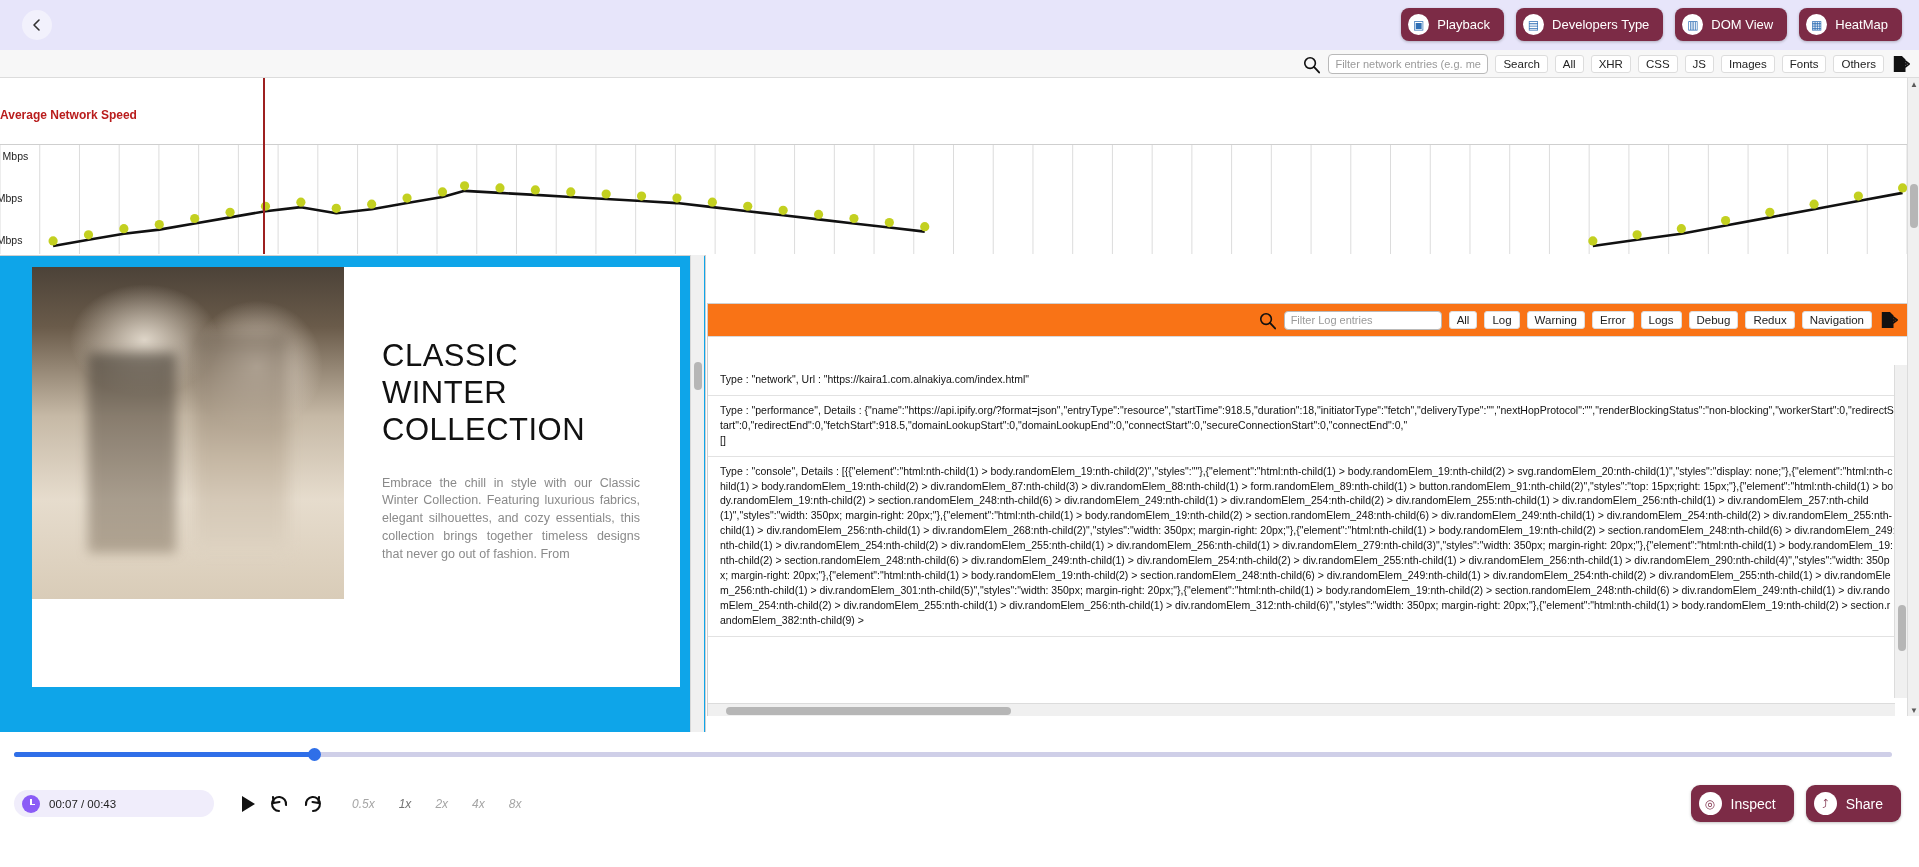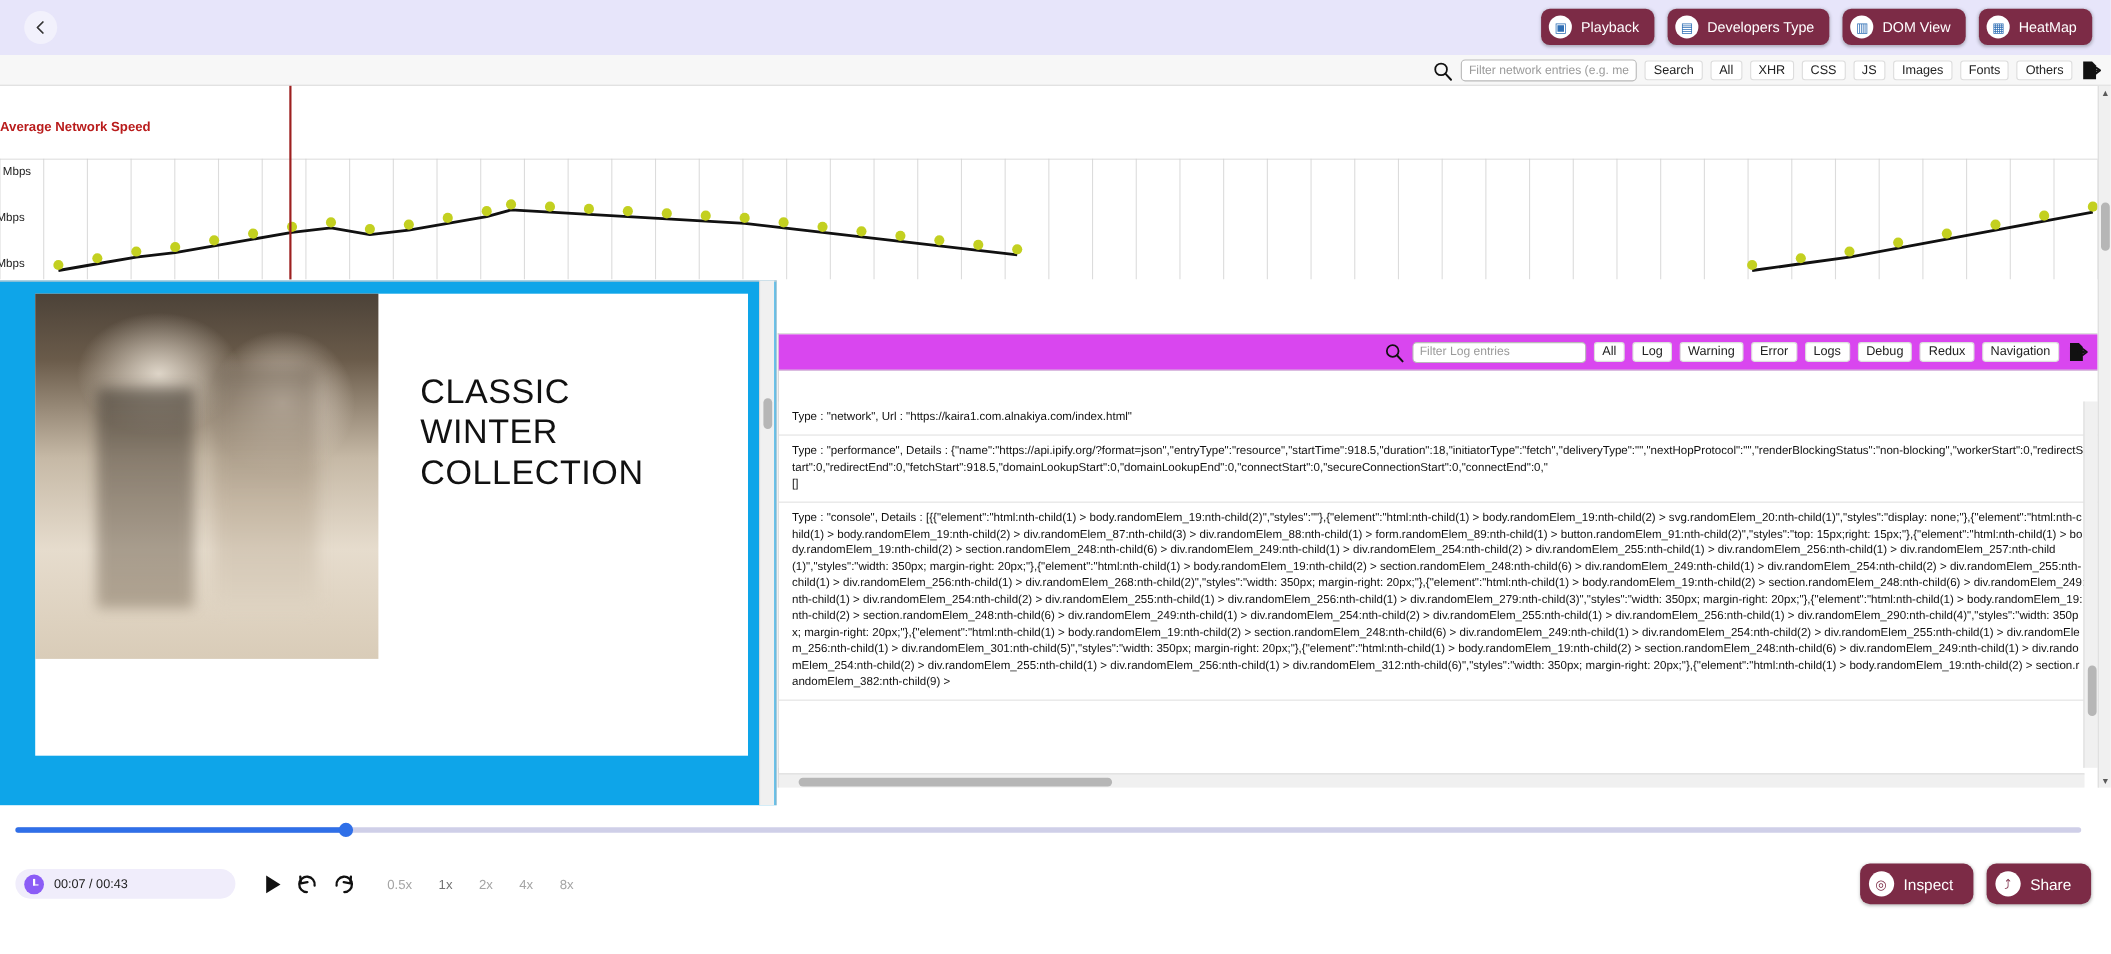--- a/index.html
+++ b/index.html
@@ -161,21 +161,21 @@
   .logs {
     position: absolute; left: 707px; top: 303px; width: 1200px; height: 413px;
     background: #fff; border-left: 1px solid #d0d0d0; border-top: 1px solid #d0d0d0;
   }
   .logs-tabs {
     height: 27px; display: flex; align-items: center; gap: 14px;
     padding-left: 11px; border-bottom: 1px solid #d8d8d8; background: #fff;
   }
   .logs-tab { font-size: 13.5px; color: #1a1a1a; cursor: pointer; }
   .logs-toolbar {
-    height: 33px; background: #d946ef; border-bottom: 1px solid #d8d8d8;
+    height: 33px; background: #f97316; border-bottom: 1px solid #d8d8d8;
     display: flex; align-items: center; justify-content: flex-end;
     gap: 7px; padding-right: 8px;
   }
   .log-input {
     width: 158px; height: 19px; font-size: 11px;
     border: 1px solid #b9b9b9; border-radius: 4px;
     padding: 0 6px; background: #fff; color: #333;
     font-family: "Liberation Sans", sans-serif;
   }
   .log-input::placeholder { color: #9a9a9a; }
@@ -263,21 +263,21 @@
   .clock-ico::before {
     content: ""; position: absolute; left: 8px; top: 9px;
     width: 5px; height: 1.6px; background: #fff;
   }
   .time-text { font-size: 11.5px; color: #222; }
   .ctrl-row {
     position: absolute; left: 232px; top: 14px;
     display: flex; align-items: center; gap: 0;
   }
   .ctrl { width: 32px; height: 30px; display: flex; align-items: center; justify-content: center; cursor: pointer; }
-  .speeds { display: flex; gap: 0; margin-left: 12px; }
+  .speeds { display: flex; gap: 0; margin-left: 12px; font-style: italic; }
   .speed {
     font-size: 12px; color: #a5a5a5; cursor: pointer;
     padding: 0 12px;
   }
   .speed.active { color: #737373; }
   .br-actions {
     position: absolute; right: 18px; top: 10px;
     display: flex; gap: 12px; align-items: center;
   }
   .br-pill {
@@ -442,20 +442,21 @@
     <div class="ylab" id="ylab1" style="top:48px">5 Mbps</div>
     <div class="ylab" id="ylab2" style="top:90px">0 Mbps</div>
   </div>
   <div class="playhead"></div>
 
   <div class="preview">
     <div class="site">
       <div class="hero-img"></div>
       <div class="site-copy">
         <h1 class="site-h1">CLASSIC WINTER COLLECTION</h1>
+        <p class="site-p">Embrace the chill in style with our Classic Winter Collection. Featuring luxurious fabrics, elegant silhouettes, and cozy essentials, this collection brings together timeless designs that never go out of fashion. From</p>
       </div>
     </div>
   </div>
   <div class="vscroll">
     <div class="thumb"></div>
   </div>
 
   <div class="logs">
     <div class="logs-toolbar">
       <svg class="mag" viewBox="0 0 20 20">

